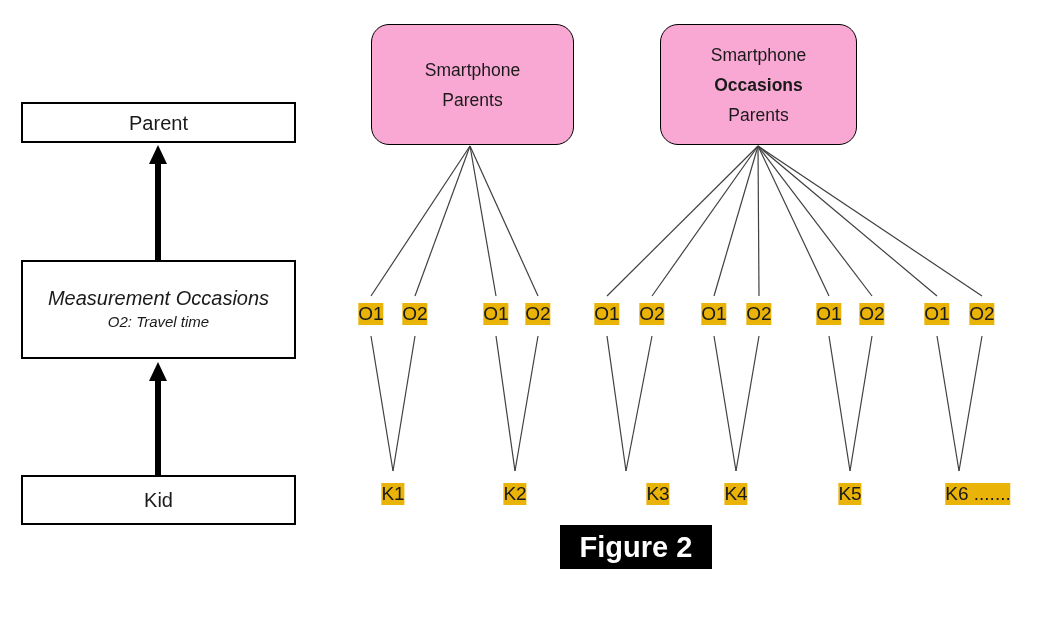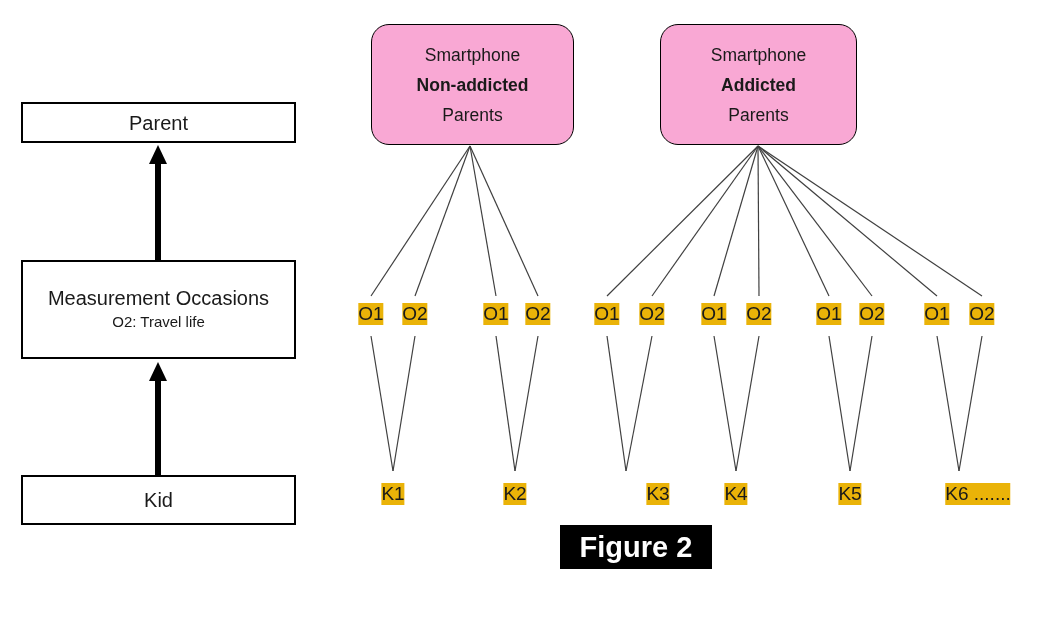--- a/index.html
+++ b/index.html
@@ -21,21 +21,21 @@
     background: #ffffff;
     display: flex; flex-direction: column;
     align-items: center; justify-content: center;
     box-sizing: border-box;
     text-align: center;
   }
   .rect-box .box-title { font-size: 20px; line-height: 24px; }
   .rect-box .box-sub { font-size: 15px; line-height: 24px; }
 
   #parent-box { top: 102px; height: 41px; }
-  #measurement-box { top: 260px; height: 99px; }
+  #measurement-box { top: 260px; height: 99px; font-style: italic; }
   #kid-box { top: 475px; height: 50px; }
 
   
   .round-box {
     position: absolute; top: 24px; height: 121px;
     border: 1.5px solid #000000;
     border-radius: 18px;
     background: #f9a8d4;
     display: flex; flex-direction: column;
     align-items: center; justify-content: center;
@@ -128,36 +128,35 @@
       <line x1="982" y1="336" x2="959" y2="471"></line>
     </g>
   </svg>
 
   <div class="rect-box" id="parent-box">
     <div class="box-title">Parent</div>
   </div>
 
   <div class="rect-box" id="measurement-box">
     <div class="box-title">Measurement Occasions</div>
-    <div class="box-sub">O2: Travel life</div>
+    <div class="box-sub">O2: Travel time</div>
   </div>
 
   <div class="rect-box" id="kid-box">
     <div class="box-title">Kid</div>
   </div>
 
   <div class="round-box" id="non-addicted-box">
     <div>Smartphone</div>
-    <div class="bold-line">Non-addicted</div>
     <div>Parents</div>
   </div>
 
   <div class="round-box" id="addicted-box">
     <div>Smartphone</div>
-    <div class="bold-line">Addicted</div>
+    <div class="bold-line">Occasions</div>
     <div>Parents</div>
   </div>
 
   <span class="o-label" style="left:371px">O1</span>
   <span class="o-label" style="left:415px">O2</span>
   <span class="o-label" style="left:496px">O1</span>
   <span class="o-label" style="left:538px">O2</span>
   <span class="o-label" style="left:607px">O1</span>
   <span class="o-label" style="left:652px">O2</span>
   <span class="o-label" style="left:714px">O1</span>

